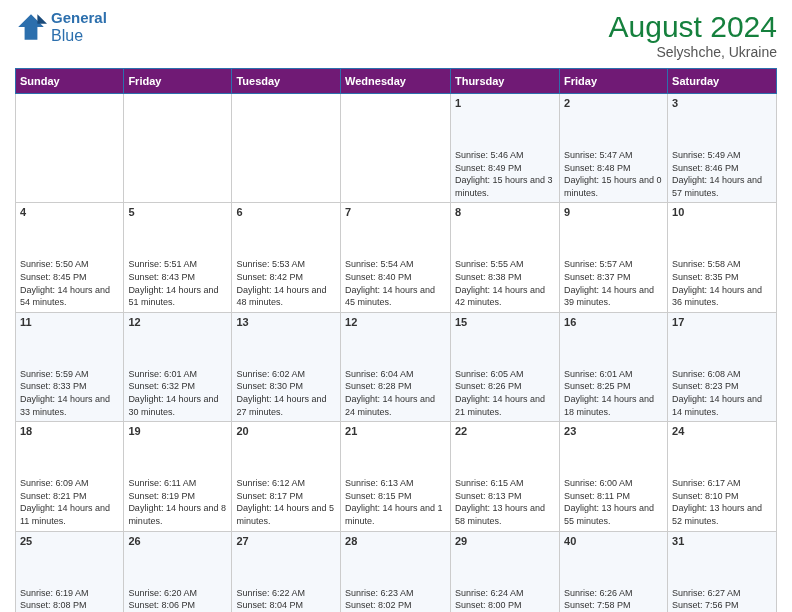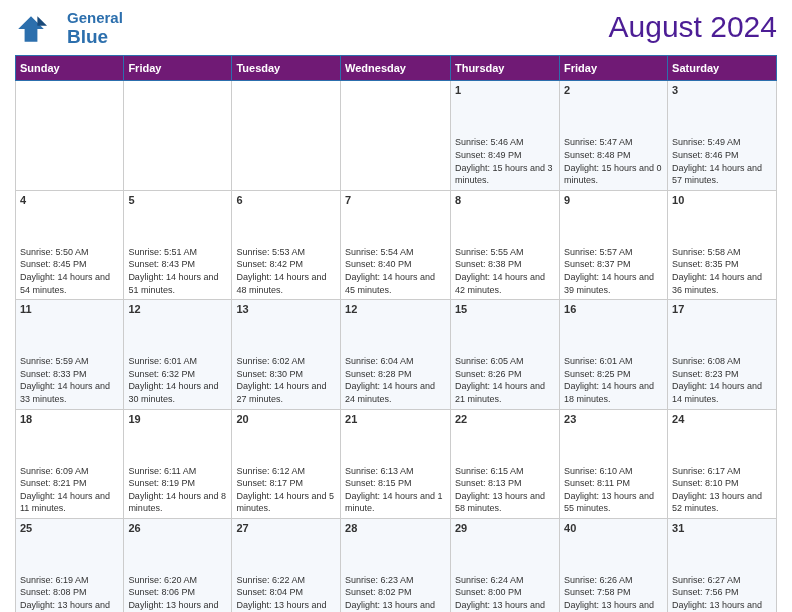--- a/index.html
+++ b/index.html
@@ -16,33 +16,33 @@
     }
     .header {
       display: flex;
       justify-content: space-between;
       align-items: flex-start;
       margin-bottom: 8px;
     }
     .logo {
       display: flex;
       align-items: center;
-      gap: 20px;
+      gap: 4px;
     }
     .logo-icon {
       width: 32px;
       height: 32px;
     }
     .title-block {
       text-align: right;
     }
     .month-year {
       font-size: 30px;
       font-weight: normal;
-      color: #4c1d95;
+      color: #15803d;
     }
     .location {
       font-size: 14px;
       color: #555;
     }
     table {
       width: 100%;
       border-collapse: collapse;
       font-size: 10px;
     }
@@ -97,25 +97,26 @@
 
 <div class="container">
   <div class="header">
     <div class="logo">
       <svg class="logo-icon" viewBox="0 0 40 40">
         <polygon points="20,4 36,20 28,20 28,36 12,36 12,20 4,20" fill="#2c6fad"></polygon>
         <polygon points="28,4 40,16 28,16" fill="#1a4a7a"></polygon>
       </svg>
       <div>
         <div style="font-size:15px;font-weight:bold;color:#2c6fad;line-height:1.1">General</div>
-        <div style="font-size:19px;font-weight:bold;color:#2c6fad;line-height:1.1">Blue</div>
+        <div style="font-size:16px;font-weight:normal;color:#2c6fad;line-height:1.1">Blue</div>
       </div>
     </div>
     <div class="title-block">
       <div class="month-year">August 2024</div>
+      <div class="location">Selyshche, Ukraine</div>
     </div>
   </div>
 
   <table>
     <thead>
       <tr>
         <th>Sunday</th>
         <th>Friday</th>
         <th>Tuesday</th>
         <th>Wednesday</th>
@@ -285,21 +286,21 @@
           </td>
           <td>
             <span class="day-number">22</span>
             <div class="day-info">Sunrise: 6:15 AM
 Sunset: 8:13 PM
 Daylight: 13 hours
 and 58 minutes.</div>
           </td>
           <td>
             <span class="day-number">23</span>
-            <div class="day-info">Sunrise: 6:10 AM
+            <div class="day-info">Sunrise: 6:00 AM
 Sunset: 8:11 PM
 Daylight: 13 hours
 and 55 minutes.</div>
           </td>
           <td>
             <span class="day-number">24</span>
             <div class="day-info">Sunrise: 6:17 AM
 Sunset: 8:10 PM
 Daylight: 13 hours
 and 52 minutes.</div>

